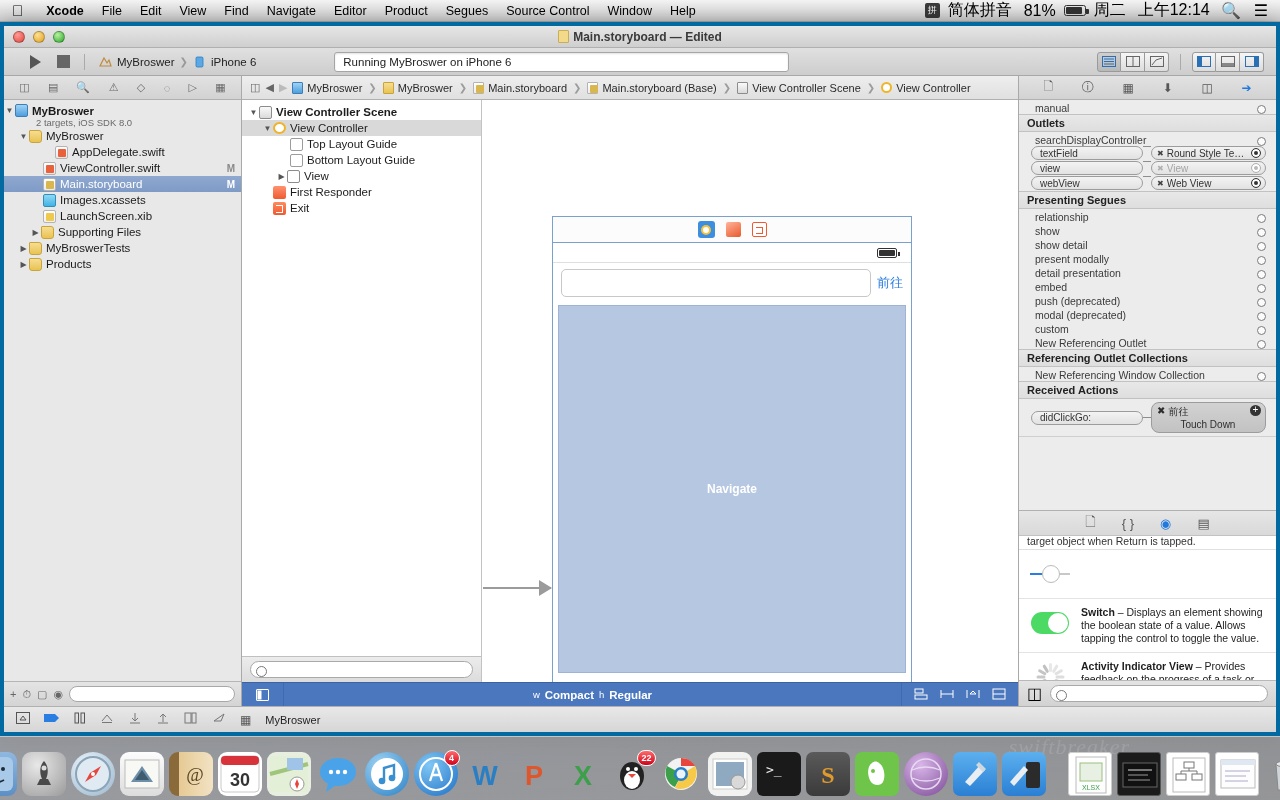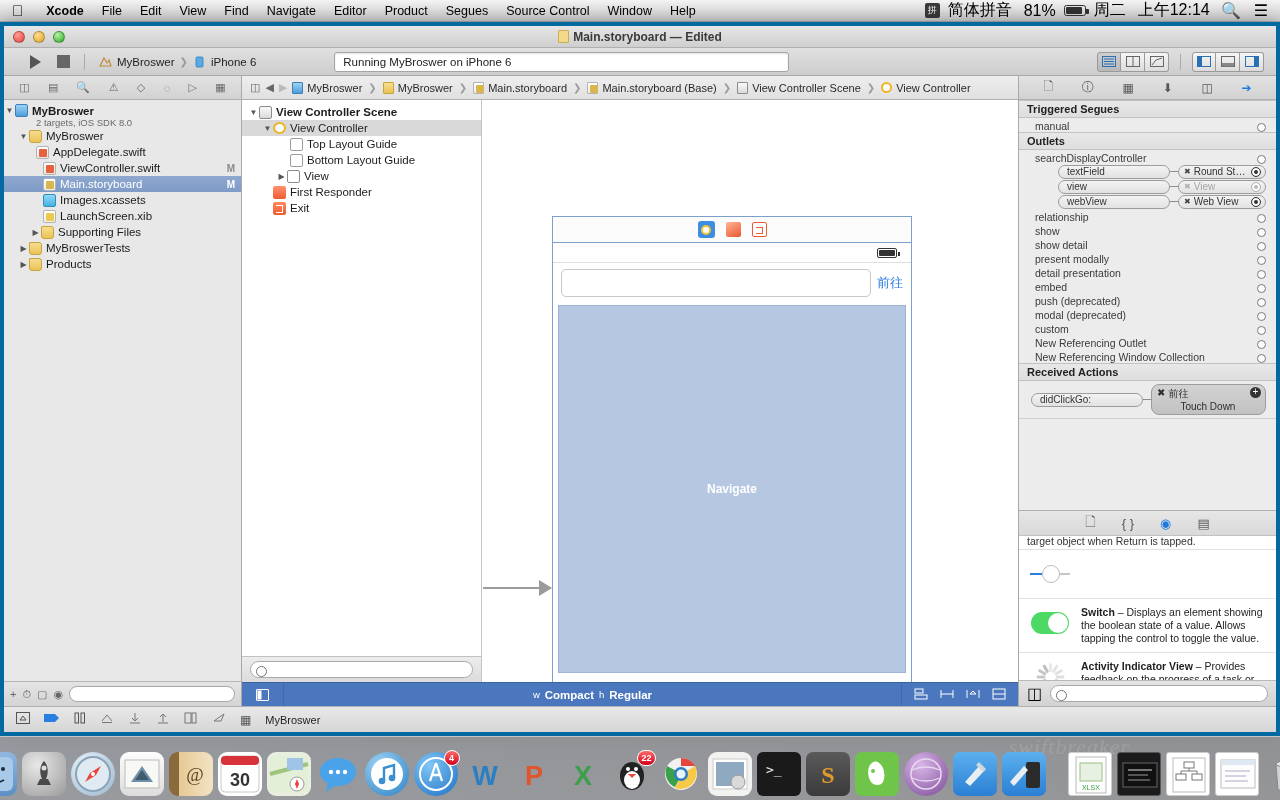--- a/index.html
+++ b/index.html
@@ -238,21 +238,21 @@
   .sec-head {
     background:linear-gradient(180deg,#e8e8e8,#dedede);
     border-top:1px solid #c2c2c2; border-bottom:1px solid #c2c2c2;
     font-size:11px; font-weight:bold; color:#222; padding:2px 8px;
   }
   .conn-row {
     display:flex; align-items:flex-end; height:14px; padding:0 10px 0 16px;
     font-size:10.5px; color:#3a3a3a; justify-content:space-between;
   }
   .circ { width:9px;height:9px;border:1.2px solid #7a7a7a;border-radius:50%;background:#fbfbfb;flex:0 0 9px;}
-  .conn-pair { display:flex; align-items:center; height:15px; padding:0 10px 0 12px; gap:0;margin-left:27px; }
+  .conn-pair { display:flex; height:15px; padding:0 10px 0 12px; gap:0; }
   .cap-left {
     flex:0 0 112px; height:14px; border:1px solid #9c9c9c; border-radius:7px;
     background:linear-gradient(180deg,#f3f3f3,#e2e2e2); font-size:10px; color:#333;
     display:flex; align-items:center; padding-left:8px; overflow:hidden; white-space:nowrap;
   }
   .cap-link{width:8px;height:1px;background:#8d8d8d;}
   .cap-right {
     flex:1; min-width:0; height:14px; border:1px solid #9c9c9c; border-radius:7px;
     background:linear-gradient(180deg,#f3f3f3,#e2e2e2); font-size:10px; color:#333;
     display:flex; align-items:center; padding:0 4px 0 5px; gap:3px; overflow:hidden; white-space:nowrap;
@@ -462,21 +462,21 @@
             <span class="nicon i-proj"></span>
             <span class="nlabel b">MyBroswer</span>
           </div>
           <div class="nsub">2 targets, iOS SDK 8.0</div>
 
           <div class="nrow" style="padding-left:14px;">
             <span class="twist">▼</span>
             <span class="nicon i-folder"></span>
             <span class="nlabel">MyBroswer</span>
           </div>
-          <div class="nrow" style="padding-left:32px;">
+          <div class="nrow" style="padding-left:51px;">
             <span class="nicon i-swift"></span>
             <span class="nlabel">AppDelegate.swift</span>
           </div>
           <div class="nrow" style="padding-left:39px;">
             <span class="nicon i-swift"></span>
             <span class="nlabel">ViewController.swift</span>
             <span class="mflag">M</span>
           </div>
           <div class="nrow sel" style="padding-left:39px;">
             <span class="nicon i-sb"></span>
@@ -671,21 +671,20 @@
         <div class="insp-tabs">
           <span class="itab">🗋</span>
           <span class="itab">ⓘ</span>
           <span class="itab">▦</span>
           <span class="itab">⬇</span>
           <span class="itab">◫</span>
           <span class="itab sel">➔</span>
         </div>
 
         <div class="insp-scroll">
-          <div class="sec-head">Triggered Segues</div>
           <div class="conn-row">
             <span>manual</span>
             <span class="circ"></span>
           </div>
 
           <div class="sec-head">Outlets</div>
           <div class="conn-row">
             <span>searchDisplayController</span>
             <span class="circ"></span>
           </div>
@@ -710,20 +709,21 @@
           <div class="conn-pair">
             <span class="cap-left">webView</span>
             <span class="cap-link"></span>
             <span class="cap-right">
               <span class="xx">✖</span>
               <span class="ctxt">Web View</span>
               <span class="dot-end"></span>
             </span>
           </div>
 
+          <div class="sec-head">Presenting Segues</div>
           <div class="conn-row">
             <span>relationship</span>
             <span class="circ"></span>
           </div>
           <div class="conn-row">
             <span>show</span>
             <span class="circ"></span>
           </div>
           <div class="conn-row">
             <span>show detail</span>
@@ -752,20 +752,21 @@
           <div class="conn-row">
             <span>custom</span>
             <span class="circ"></span>
           </div>
 
           <div class="conn-row">
             <span>New Referencing Outlet</span>
             <span class="circ"></span>
           </div>
 
+          <div class="sec-head">Referencing Outlet Collections</div>
           <div class="conn-row">
             <span>New Referencing Window Collection</span>
             <span class="circ"></span>
           </div>
 
           <div class="sec-head">Received Actions</div>
           <div class="action-pair">
             <span class="cap-left">didClickGo:</span>
             <span class="cap-link"></span>
             <span class="cap-right2">

